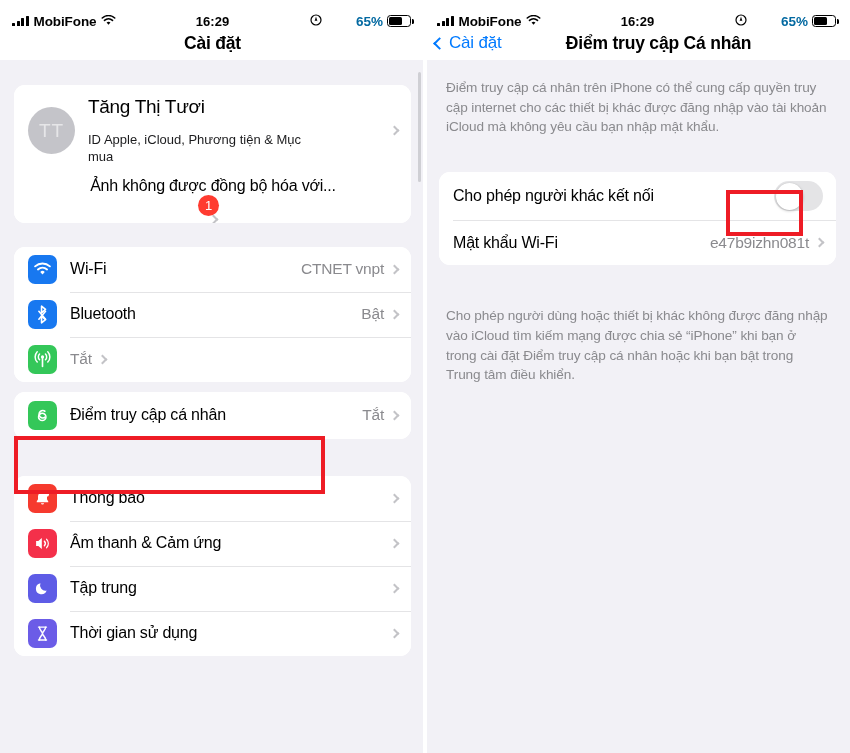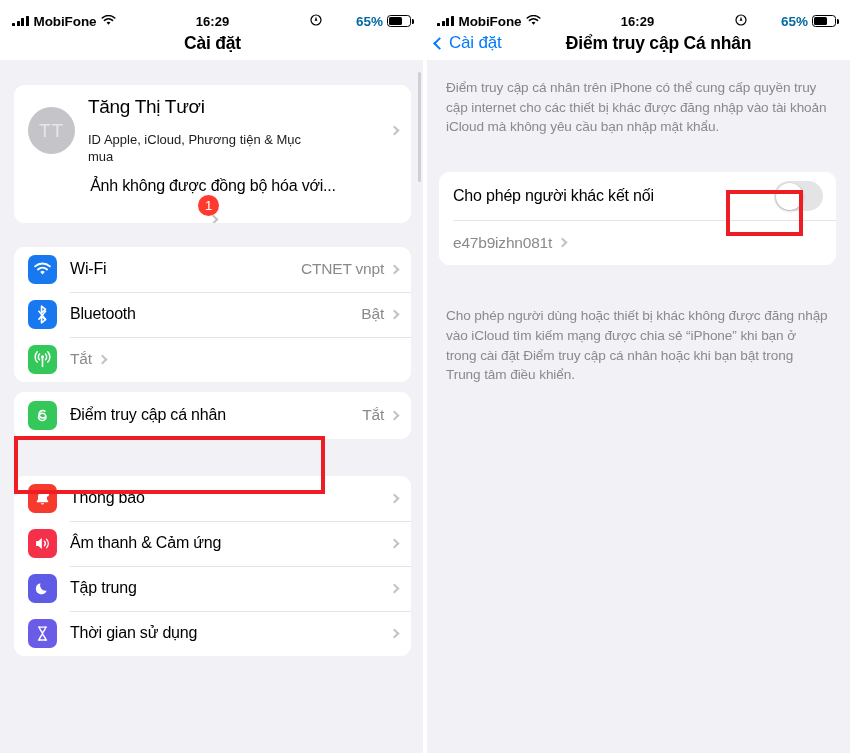--- a/index.html
+++ b/index.html
@@ -334,20 +334,21 @@
 
     <div class="content">
       <div class="group" style="margin-top:20px;">
         <div class="row noicon" style="padding-left:14px; min-height:48px;gap:46px;">
           <span class="label">Cho phép người khác kết nối</span>
           <span class="toggle">
               <span class="knob"></span>
             </span>
         </div>
         <div class="row noicon" style="padding-left:14px; min-height:45px;">
+          <span class="label">Mật khẩu Wi-Fi</span>
           <span class="value">e47b9izhn081t</span>
           <span class="chevron"></span>
         </div>
       </div>
     </div>
 
     <div class="footnote" style="margin-top:26px;">Cho phép người dùng hoặc thiết bị khác không được đăng nhập vào iCloud tìm kiếm mạng được chia sẻ “iPhone” khi bạn ở trong cài đặt Điểm truy cập cá nhân hoặc khi bạn bật trong Trung tâm điều khiển.</div>
 
     <div class="redbox" style="left:301px; top:190px; width:77px; height:46px;"></div>
   </div>

